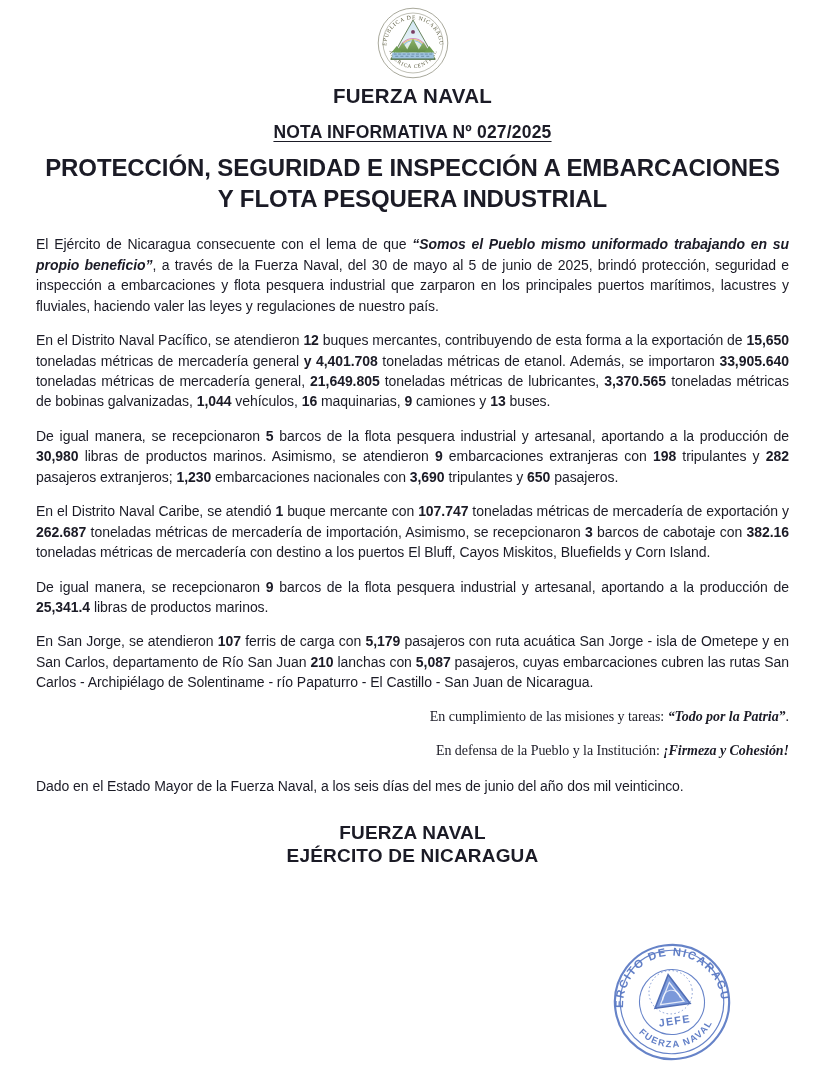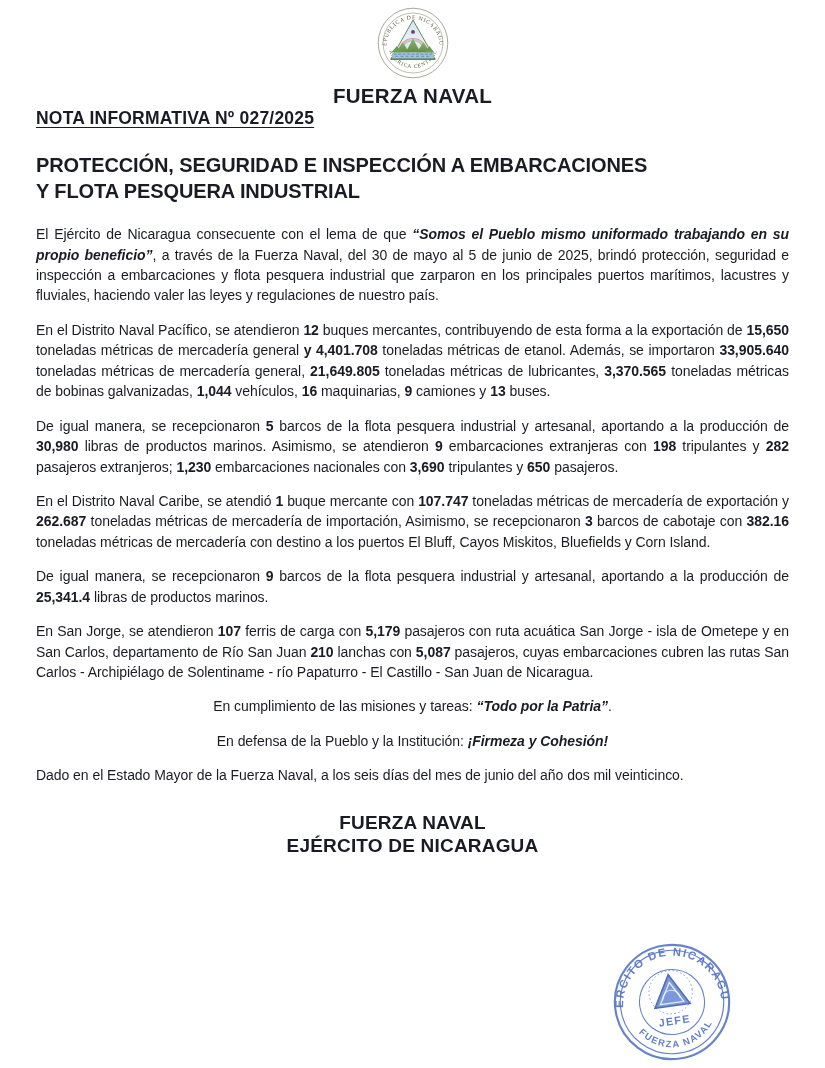--- a/index.html
+++ b/index.html
@@ -42,35 +42,37 @@
     text-align: center;
     font-weight: bold;
     font-size: 20.5px;
     letter-spacing: 0.3px;
     line-height: 1.17;
     margin-top: 4px;
   }
   .org-title div { white-space: nowrap; }
 
   .nota-line {
+    text-align: center;
+    margin-top: 14px;
   }
   .nota-line span {
     font-weight: bold;
     font-size: 17.5px;
     text-decoration: underline;
     text-underline-offset: 3px;
     letter-spacing: 0.2px;
   }
 
   .subject {
-    text-align: left;
-    font-weight: bold;
-    font-size: 20px;
+    text-align: center;
+    font-weight: bold;
+    font-size: 24px;
     line-height: 1.28;
-    margin-top: 24px;
+    margin-top: 10px;
     letter-spacing: -0.1px;
   }
   .subject div { white-space: nowrap; }
 
   
   .body-text {
     margin-top: 20px;
   }
   .para {
     text-align: justify;
@@ -81,21 +83,21 @@
     letter-spacing: -0.05px;
   }
   .para:last-of-type { margin-bottom: 0; }
   .para b { font-weight: bold; }
   .para i.q {
     font-style: italic;
     font-weight: bold;
   }
 
   
-  .para.flow { text-align: center; }
+  .para.flow { text-align: right; font-family: Liberation Serif, serif; }
 
   
   .footer {
     margin-top: 26px;
     text-align: center;
     font-weight: bold;
     font-size: 19px;
     line-height: 1.2;
     letter-spacing: 0.2px;
   }

